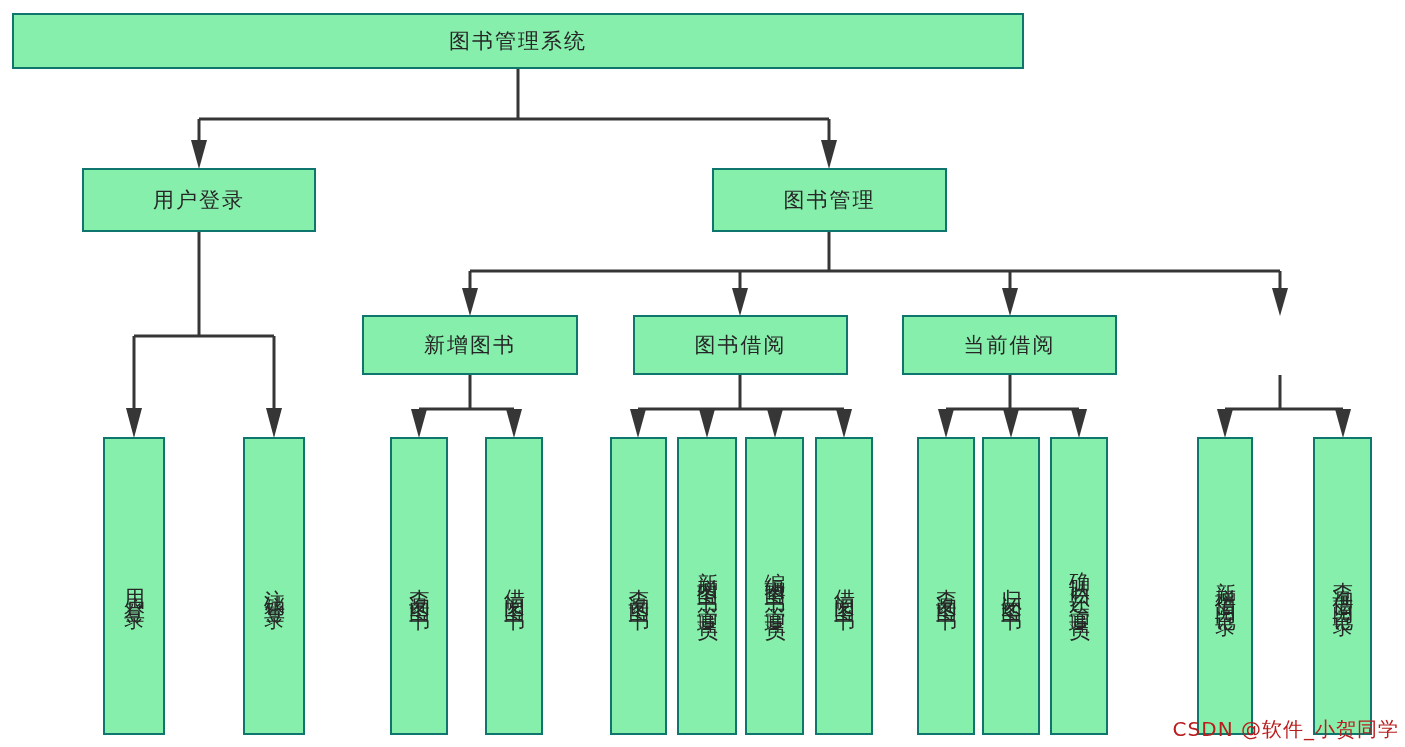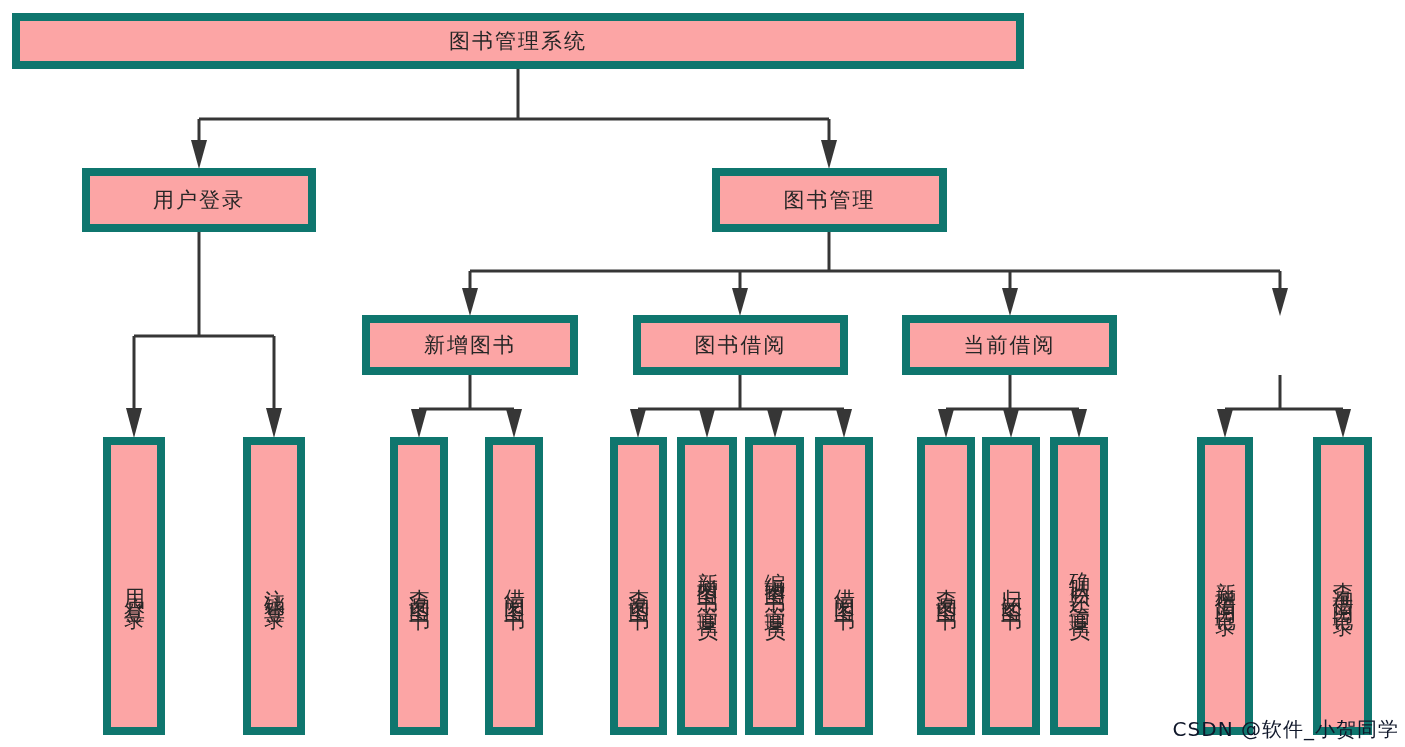--- a/index.html
+++ b/index.html
@@ -15,22 +15,22 @@
   }
   .connectors {
     position: absolute; left: 0; top: 0;
     width: 1405px; height: 747px;
   }
   .connectors path { stroke: #363636; stroke-width: 3; fill: none; }
   .connectors polygon { fill: #363636; stroke: none; }
   .box {
     position: absolute;
     box-sizing: border-box;
-    border: 8px solid #0f766e;
-    background: #fca5a5;
+    border: 2px solid #0f766e;
+    background: #86efac;
     display: flex;
     align-items: center;
     justify-content: center;
     color: #262626;
   }
   .h-label {
     font-size: 21px;
     letter-spacing: 2px;
     white-space: nowrap;
   }
@@ -40,21 +40,21 @@
     font-size: 21px;
     letter-spacing: 7px;
     line-height: 1;
     max-height: 284px;
   }
   .watermark {
     position: absolute;
     right: 6px;
     bottom: 4px;
     font-size: 20px;
-    color: #0f172a;
+    color: #b91c1c;
     letter-spacing: 1px;
     z-index: 5;
     white-space: nowrap;
   }
 </style>
 </head>
 <body>
 
 <div class="canvas">
 

